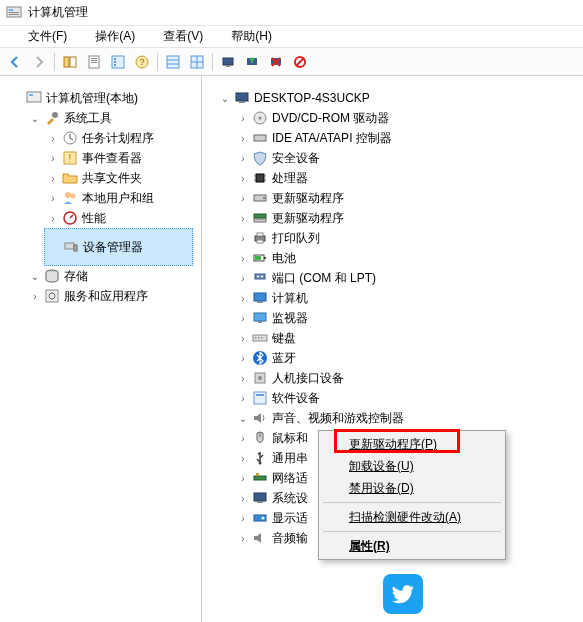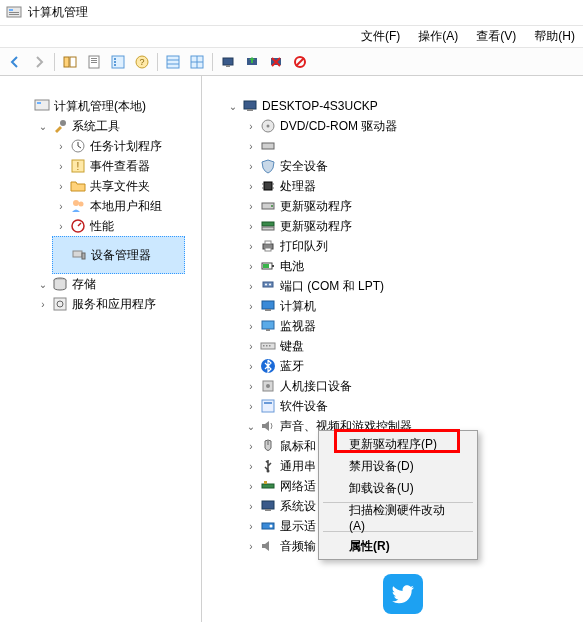--- a/index.html
+++ b/index.html
@@ -23,24 +23,23 @@
     gap: 6px;
   }
   .title-icon {
     width: 16px; height: 16px;
     display: inline-flex; align-items: center; justify-content: center;
   }
   .menubar {
     height: 22px;
     display: flex;
     align-items: center;
-    padding: 0 0;
-    gap: 2px;
+    padding: 0 20px;
+    gap: 12px;
     border-bottom: 1px solid #e5e5e5;
-    justify-content: flex-end;
   }
   .menu-item { padding: 2px 8px; cursor: default; }
   .toolbar {
     height: 28px;
     display: flex;
     align-items: center;
     padding: 0 4px;
     gap: 2px;
     border-bottom: 1px solid #d0d0d0;
     background: #fcfcfc;
@@ -62,21 +61,21 @@
     border-right: 1px solid #d0d0d0;
     padding: 4px 0;
     overflow: hidden;
   }
   .right-panel {
     flex: 1;
     padding: 4px 0;
     overflow: hidden;
     position: relative;
   }
-  .tree { list-style: none; margin: 16px; padding: 0; }
+  .tree { list-style: none; margin: 8px; padding: 0; }
   .tree ul { list-style: none; margin: 0; padding: 0 0 0 18px; }
   .tree li { white-space: nowrap; }
   .tree-row {
     display: flex; align-items: center;
     height: 20px;
     padding-left: 2px;
     cursor: default;
   }
   .tree-row.selected {
     background: #cce8ff;
@@ -96,26 +95,27 @@
     display: inline-flex; align-items: center; justify-content: center;
     margin: 0 4px 0 2px;
     flex-shrink: 0;
   }
   .node-label { flex: 0 0 auto; }
   
   .context-menu {
     position: absolute;
     left: 318px;
     top: 430px;
-    width: 160px;
+    width: 188px;
     background: #f2f2f2;
     border: 1px solid #a0a0a0;
     box-shadow: 3px 3px 6px rgba(0,0,0,.25);
     padding: 2px;
     z-index: 10;
+    text-decoration: underline;
   }
   .cm-item {
     height: 22px;
     display: flex; align-items: center;
     padding: 0 18px 0 28px;
     cursor: default;
     font-size: 12px;
   }
   .cm-sep { height: 1px; background: #c8c8c8; margin: 3px 2px; }
   .red-highlight {
@@ -407,20 +407,21 @@
               </div>
             </li>
           <li>
               <div class="tree-row">
                 <span class="expander">›</span>
                 <span class="node-icon">
                   <svg width="16" height="16" viewBox="0 0 16 16">
                     <rect x="2" y="5" width="12" height="6" fill="#d0d0d0" stroke="#666"></rect>
                   </svg>
                 </span>
+                <span class="node-label">IDE ATA/ATAPI 控制器</span>
               </div>
             </li>
           <li>
               <div class="tree-row">
                 <span class="expander">›</span>
                 <span class="node-icon">
                   <svg width="16" height="16" viewBox="0 0 16 16">
                     <path d="M8 2 L14 4 L13 10 Q11 14 8 15 Q5 14 3 10 L2 4 Z" fill="#c8d8e8" stroke="#5a8aba"></path>
                   </svg>
                 </span>
@@ -663,22 +664,22 @@
               </div>
             </li>
         </ul>
       </li>
     </ul>
   </div>
 </div>
 
 <div class="context-menu">
   <div class="cm-item">更新驱动程序(P)</div>
+  <div class="cm-item">卸载设备(U)</div>
   <div class="cm-item">禁用设备(D)</div>
-  <div class="cm-item">卸载设备(U)</div>
   <div class="cm-sep"></div>
   <div class="cm-item">扫描检测硬件改动(A)</div>
   <div class="cm-sep"></div>
   <div class="cm-item" style="font-weight:700">属性(R)</div>
 </div>
 
 <div class="red-highlight" style="left:334px; top:429px; width:126px; height:24px;"></div>
 
 <div class="watermark">
   <div class="wm-logo">

